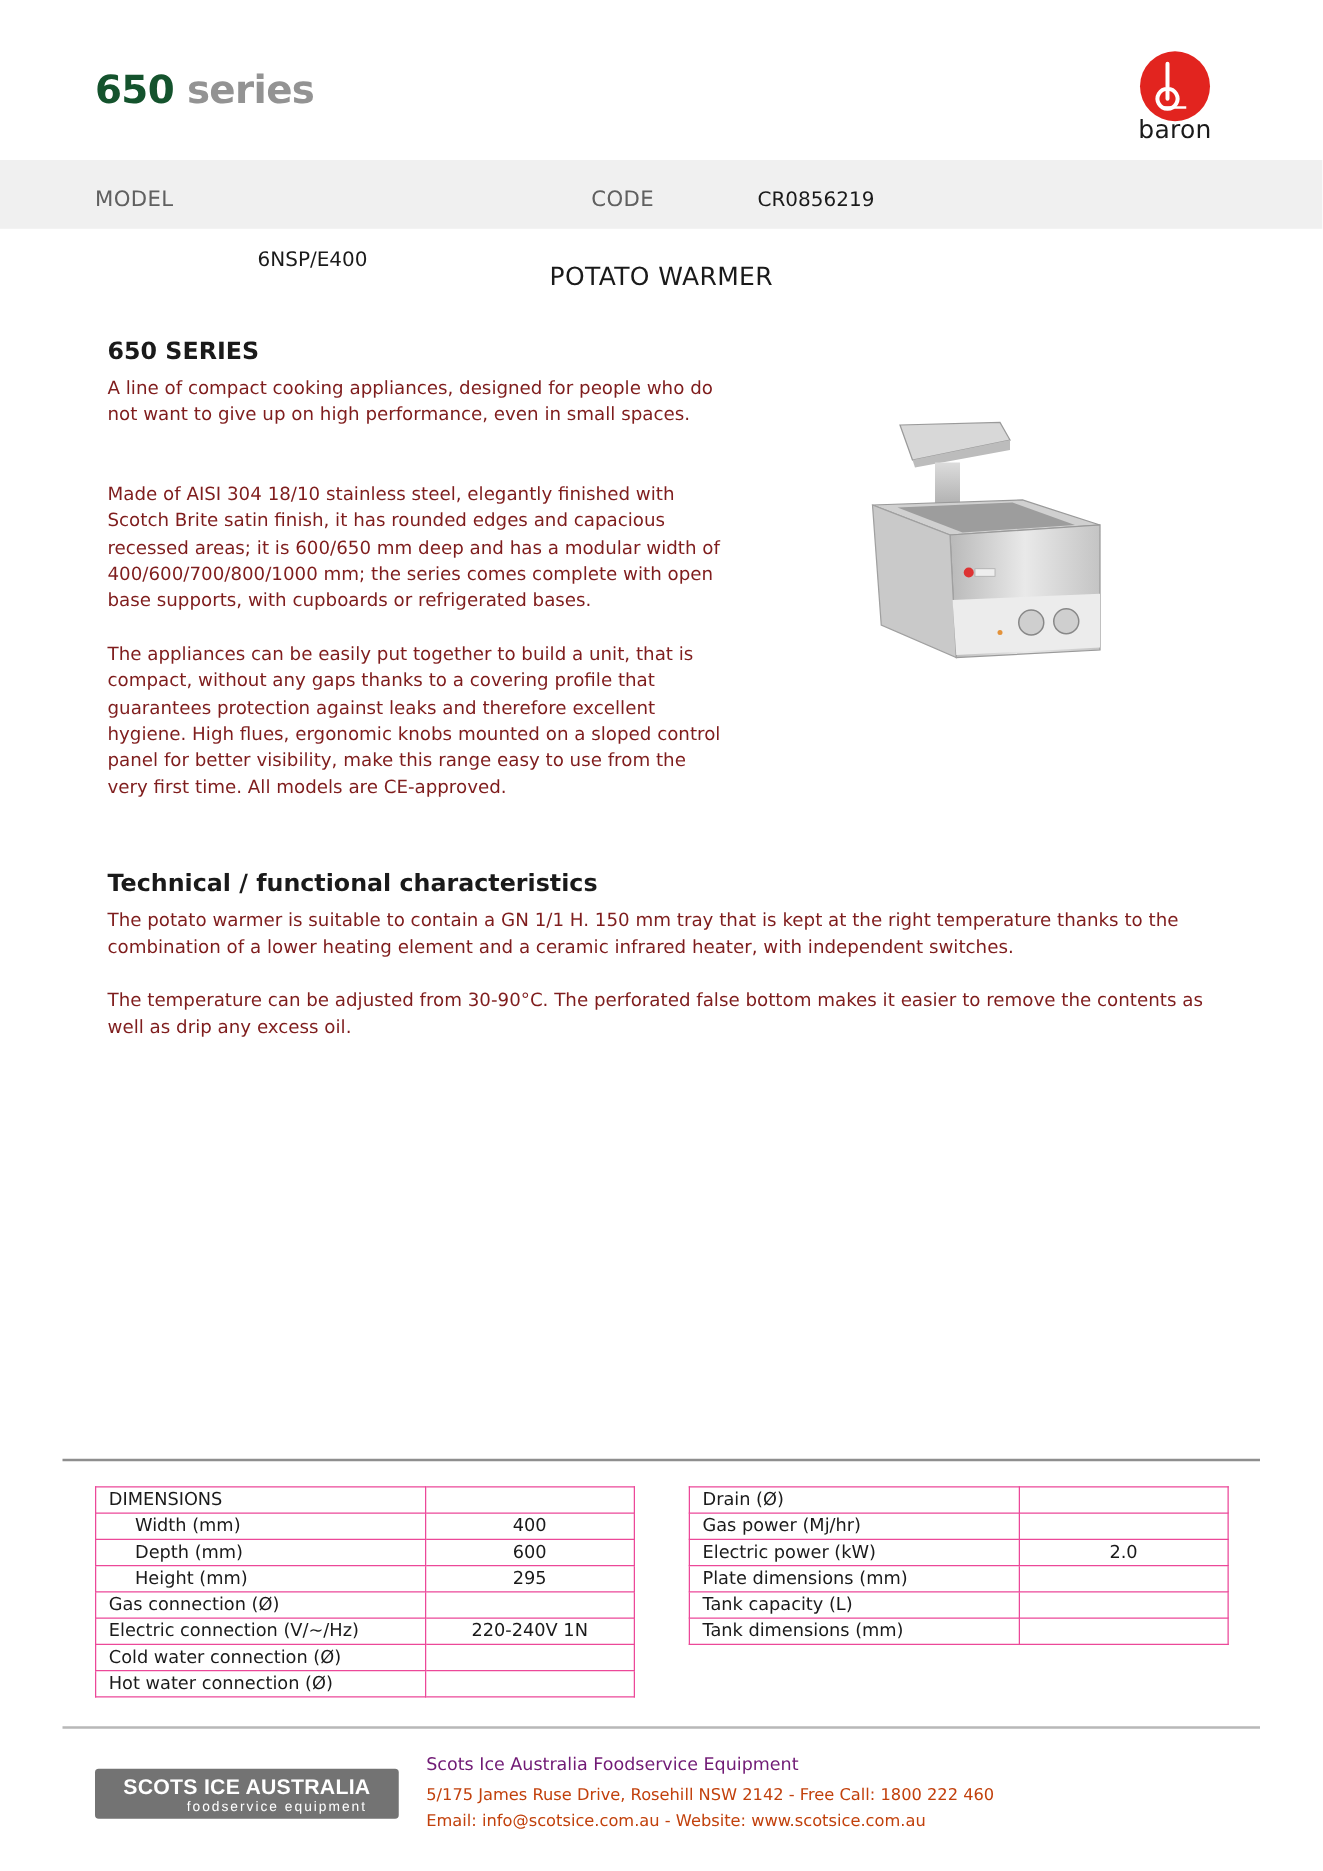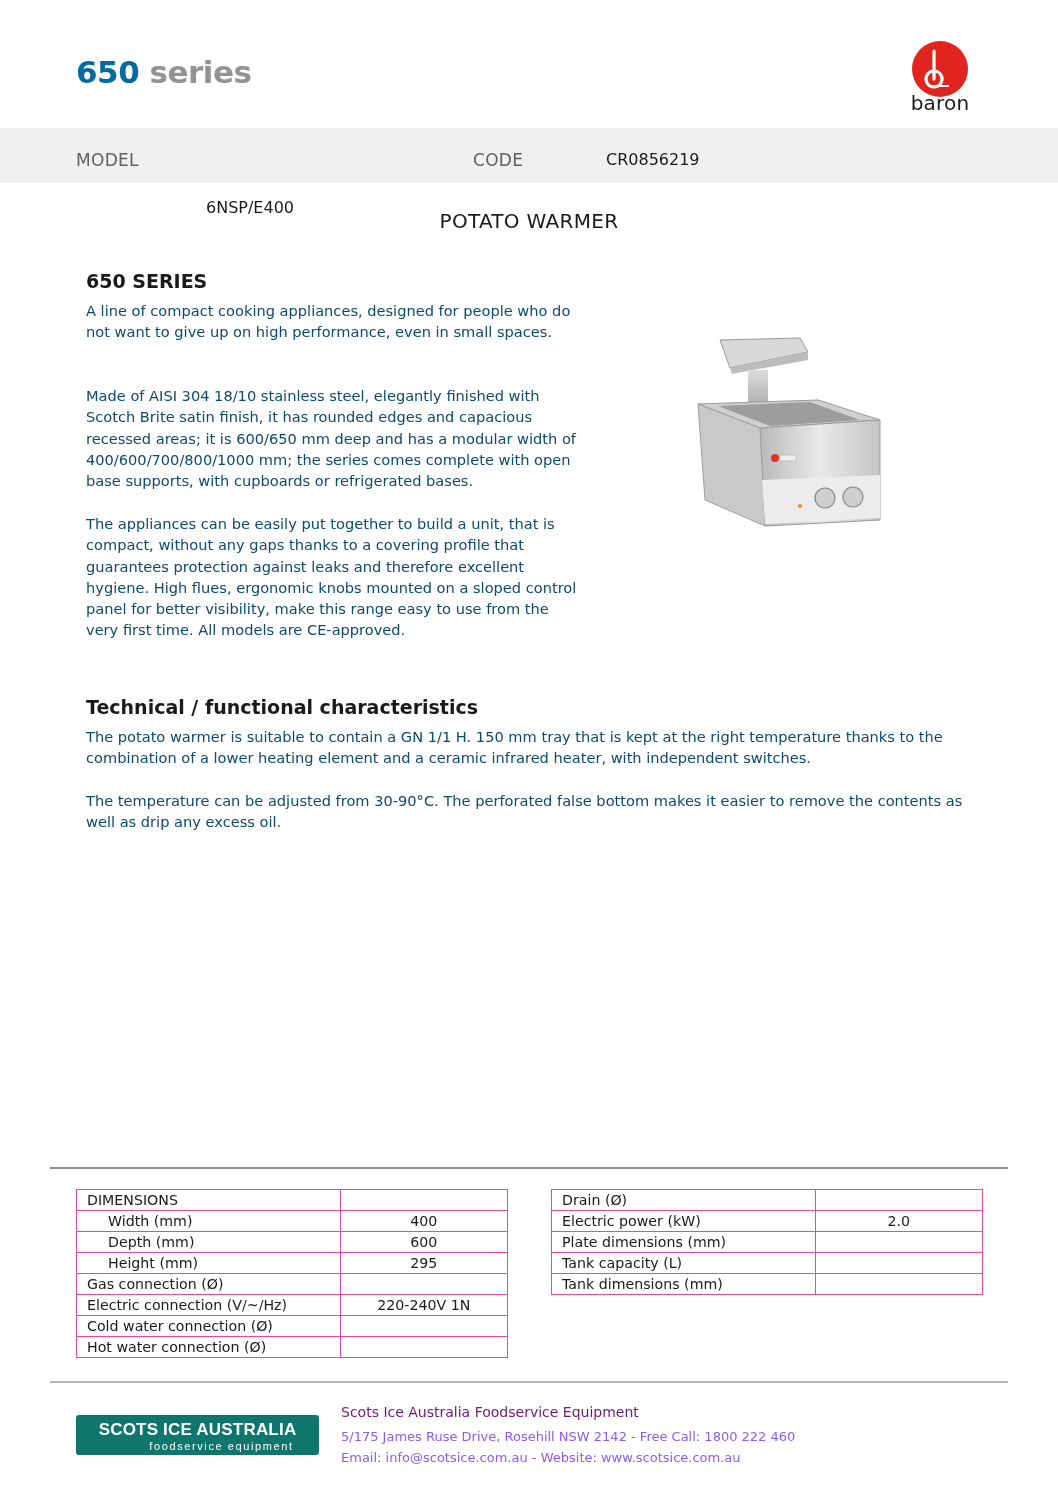--- a/index.html
+++ b/index.html
@@ -1,51 +1,51 @@
 <!DOCTYPE html>
 <html><head>
 <meta charset="utf-8">
 <style>
   html, body { margin: 0; padding: 0; background: #ffffff; }
   body { width: 1058px; height: 1497px; position: relative; overflow: hidden;
          font-family: "DejaVu Sans", sans-serif; color: #1a1a1a; }
   .abs { position: absolute; }
 
   .series-title { left: 76px; top: 54px; font-size: 31px; font-weight: bold; letter-spacing: -0.5px; white-space: nowrap; }
-  .series-title .num { color: #0369a1; }
+  .series-title .num { color: #14532d; }
   .series-title .word { color: #939393; }
 
   .logo { left: 909px; top: 41px; width: 62px; height: 74px; }
   .logo-circle { position: absolute; left: 3px; top: 0; width: 56px; height: 56px; border-radius: 50%; background: #e2241f; }
   .logo-circle svg { position: absolute; left: 0; top: 0; }
   .logo-word { position: absolute; left: 0; top: 50px; width: 62px; text-align: center; font-size: 20px; color: #1a1a1a; letter-spacing: 0.2px; }
 
   .model-bar { left: 0; top: 128px; width: 1058px; height: 55px; background: #f0f0f0; }
   .bar-label { font-size: 17px; color: #606060; top: 22px; letter-spacing: 0.3px; }
   .bar-value { font-size: 16px; color: #1a1a1a; top: 22px; }
 
   .doc-title { left: 0; width: 1058px; top: 209px; text-align: center; font-size: 20px; font-weight: 500; letter-spacing: 0.3px; }
 
   .section-h { font-size: 19px; font-weight: bold; color: #1a1a1a; }
-  .para { font-size: 14.6px; line-height: 21.3px; color: #0c4a6e; }
+  .para { font-size: 14.6px; line-height: 21.3px; color: #7f1d1d; }
 
   .product-img { left: 690px; top: 330px; width: 205px; height: 200px; }
 
   .hr { left: 50px; width: 958px; height: 2px; background: #8e8e8e; }
 
   table.spec { position: absolute; border-collapse: collapse; font-size: 14.2px; }
   table.spec td { border: 1px solid #ec4899; height: 20px; padding: 0 10px; white-space: nowrap; line-height: 20px; }
   table.spec td.val { text-align: center; }
   table.spec td.indent { padding-left: 31px; }
 
-  .footer-logo { left: 76px; top: 1415px; width: 243px; height: 40px; background: #0f766e; border-radius: 3px; color: #fff; text-align: center; }
+  .footer-logo { left: 76px; top: 1415px; width: 243px; height: 40px; background: #737373; border-radius: 3px; color: #fff; text-align: center; }
   .footer-logo .l1 { font-family: "Liberation Sans", sans-serif; font-weight: bold; font-size: 17px; margin-top: 5px; letter-spacing: 0.2px; }
   .footer-logo .l2 { font-family: "Liberation Sans", sans-serif; font-size: 11px; letter-spacing: 1.6px; margin-top: 0px; padding-left: 48px; }
   .footer-company { left: 341px; top: 1404px; font-size: 14px; color: #701a75; }
-  .footer-line { left: 341px; font-size: 13px; color: #8b5cf6; }
+  .footer-line { left: 341px; font-size: 13px; color: #c2410c; }
 </style>
 </head>
 <body>
 
 <div class="abs series-title">
   <span class="num">650</span>
   <span class="word">series</span>
 </div>
 
 <div class="abs logo">
@@ -157,20 +157,24 @@
   <colgroup>
       <col style="width:264px">
       <col style="width:168px">
     </colgroup>
   <tbody>
     <tr>
         <td>Drain (Ø)</td>
         <td class="val"></td>
       </tr>
     <tr>
+        <td>Gas power (Mj/hr)</td>
+        <td class="val"></td>
+      </tr>
+    <tr>
         <td>Electric power (kW)</td>
         <td class="val">2.0</td>
       </tr>
     <tr>
         <td>Plate dimensions (mm)</td>
         <td class="val"></td>
       </tr>
     <tr>
         <td>Tank capacity (L)</td>
         <td class="val"></td>

